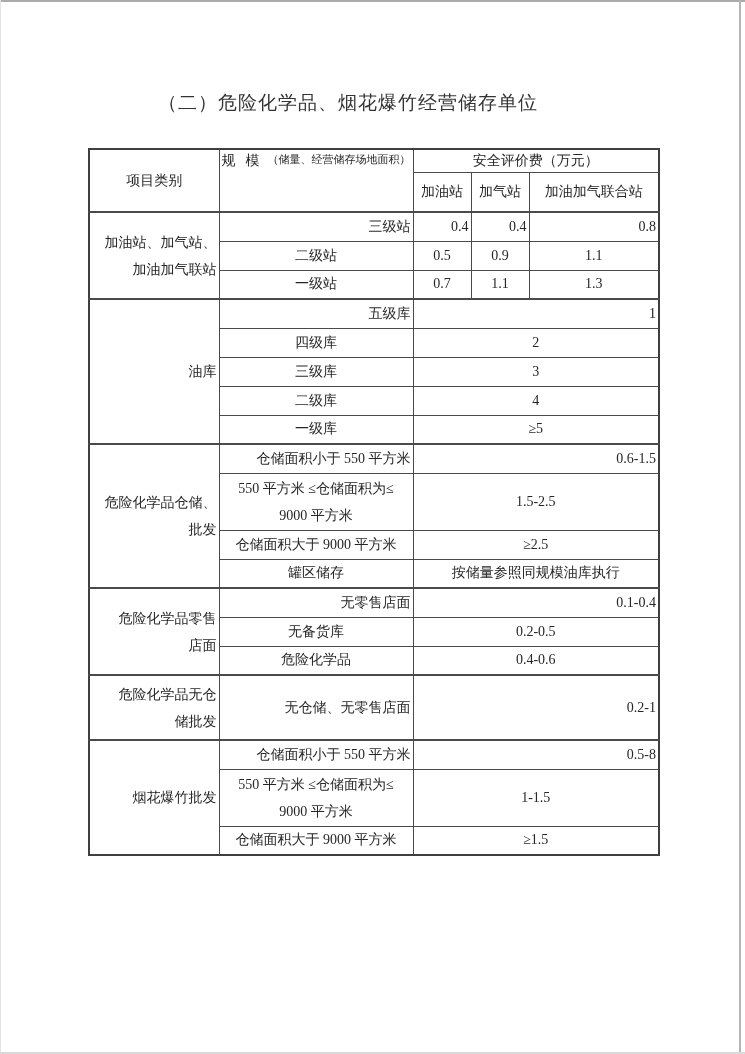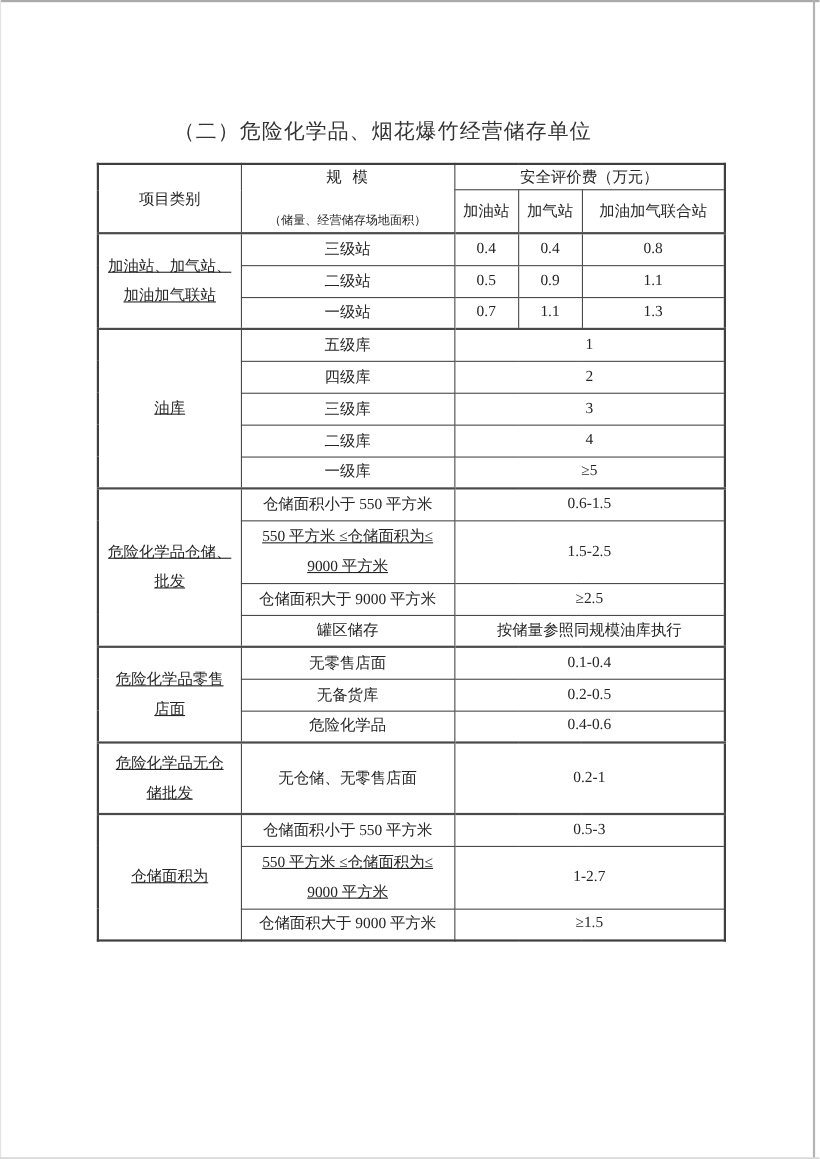--- a/index.html
+++ b/index.html
@@ -12,21 +12,21 @@
     color:#262626;
   }
   
   .edge-top{position:absolute;top:0;left:0;width:745px;height:2px;background:#ababab;}
   .edge-right{position:absolute;top:0;right:4px;width:2px;height:1054px;background:#b4b4b4;}
   .edge-left{position:absolute;top:0;left:0;width:1px;height:1054px;background:#e3e3e3;}
   .edge-bottom{position:absolute;left:0;bottom:0;width:745px;height:2px;background:#d9d9d9;}
 
   .doc-title{
     position:absolute;
-    left:158px;top:106px;
+    left:158px;top:90px;
     font-size:19px;
     letter-spacing:1px;
     color:#333333;
     white-space:nowrap;
   }
 
   table.fee-table{
     position:absolute;
     left:88px;top:148px;
     width:570px;
@@ -35,30 +35,30 @@
     border:2px solid #3f3f3f;
   }
   .fee-table td{
     border:1px solid #4a4a4a;
     text-align:center;
     vertical-align:middle;
     font-size:14px;
     padding:0 2px;
     overflow:hidden;
   }
-  tr.g > td{border-top-width:2px;}           
+  tr.g > td{border-top-width:2px;text-align:right;}           
   tr.hdr1{height:22px;}
   tr.hdr2{height:36px;}
   tr.std{height:29px;}
   tr.tall2{height:57px;margin-left:48px;}
   tr.tall66{height:65px;}
 
-  .line{white-space:nowrap;line-height:27px;text-decoration:underline;}
+  .line{white-space:nowrap;line-height:27px;}
   .scale-h-inner{
-    display:flex;flex-direction:column;justify-content:space-between;
+    display:flex;justify-content:space-between;
     height:56px;padding:2px 0 3px 0;
   }
   .sp{white-space:pre;letter-spacing:1px;}
   .small{font-size:11px;white-space:nowrap;}
 </style>
 </head>
 <body>
 
 <div class="edge-top"></div>
 <div class="edge-right"></div>
@@ -185,30 +185,30 @@
       <td>
         <div class="line">危险化学品无仓</div>
         <div class="line">储批发</div>
       </td>
       <td>无仓储、无零售店面</td>
       <td colspan="3">0.2-1</td>
     </tr>
 
     <tr class="std g">
       <td rowspan="3">
-        <div class="line">仓储面积为</div>
+        <div class="line">烟花爆竹批发</div>
       </td>
       <td>仓储面积小于 550 平方米</td>
-      <td colspan="3">0.5-3</td>
+      <td colspan="3">0.5-8</td>
     </tr>
     <tr class="tall2">
       <td>
         <div class="line">550 平方米 ≤仓储面积为≤</div>
         <div class="line">9000 平方米</div>
       </td>
-      <td colspan="3">1-2.7</td>
+      <td colspan="3">1-1.5</td>
     </tr>
     <tr class="std">
       <td>仓储面积大于 9000 平方米</td>
       <td colspan="3">≥1.5</td>
     </tr>
   </tbody>
 </table>
 
 </body></html>

